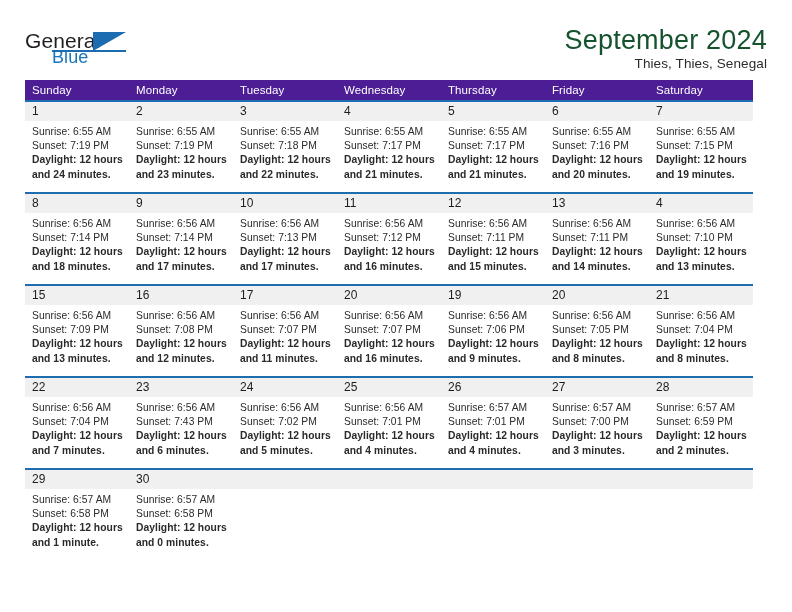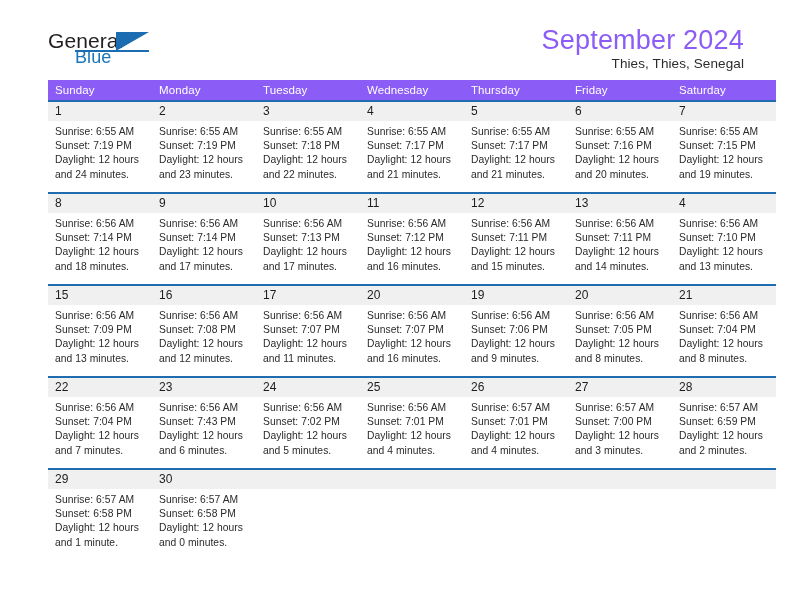--- a/index.html
+++ b/index.html
@@ -12,21 +12,21 @@
     height: 612px;
     font-family: "Liberation Sans", sans-serif;
     color: #1a1a1a;
     overflow: hidden;
   }
   .page {
     position: relative;
     width: 792px;
     height: 612px;
     box-sizing: border-box;
-    padding: 0 48px;
+    padding: 0 25px;
   }
 
   
   .header {
     display: flex;
     justify-content: space-between;
     align-items: flex-start;
     padding-top: 26px;
     height: 74px;
     box-sizing: border-box;
@@ -68,40 +68,40 @@
     width: 74px;
     height: 2px;
     background: #1b6cb0;
   }
 
   .title-block {
     text-align: right;
   }
   .cal-title {
     font-size: 27px;
-    color: #8b5cf6;
+    color: #14532d;
     font-weight: normal;
     line-height: 1.1;
     letter-spacing: .2px;
   }
   .cal-subtitle {
     font-size: 13.5px;
     color: #2b2b2b;
     letter-spacing: .1px;
   }
 
   
   .calendar {
     width: 728px;
     border-collapse: collapse;
     table-layout: fixed;
     margin-top: 6px;
   }
   .calendar th {
-    background: #8b5cf6;
+    background: #4c1d95;
     color: #ffffff;
     font-weight: normal;
     font-size: 11.5px;
     text-align: left;
     padding: 4px 0 4px 7px;
     height: 19px;
     box-sizing: border-box;
     letter-spacing: .1px;
   }
   .calendar td {
@@ -138,20 +138,21 @@
     font-size: 10.3px;
     line-height: 14.2px;
     color: #2a2a2a;
     letter-spacing: .05px;
   }
   .info div {
     white-space: nowrap;
   }
   .info .daylight {
     white-space: normal;
+    font-weight: bold;
   }
 </style>
 </head>
 <body>
 
 <div class="page">
 
   <div class="header">
 
     <div class="brand">

